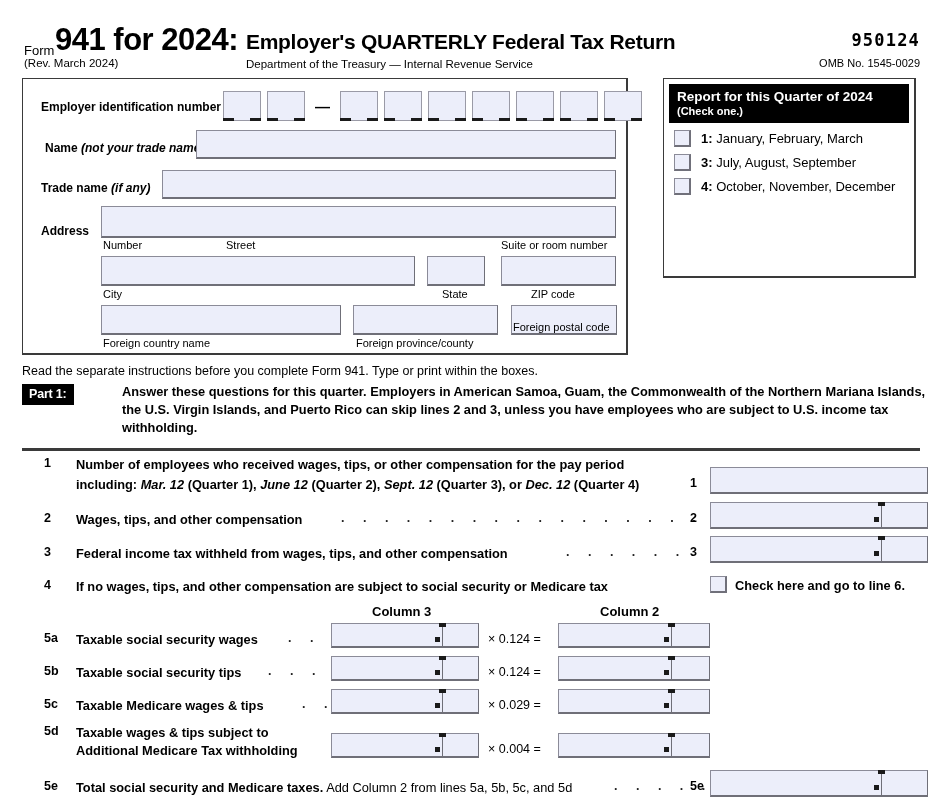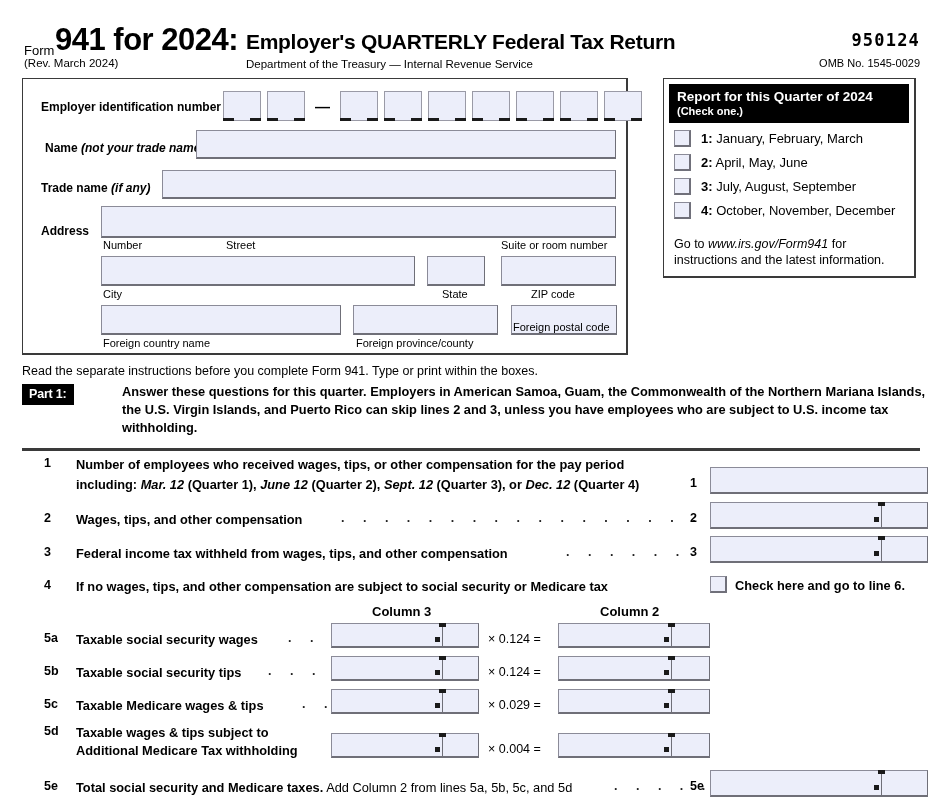--- a/index.html
+++ b/index.html
@@ -297,32 +297,27 @@
     <div class="qb-title">Report for this Quarter of 2024</div>
     <div class="qb-sub">(Check one.)</div>
   </div>
 
   <div class="q-row">
     <span class="cbox"></span>
     <span class="q-text"><b>1:</b> <span>January, February, March</span></span>
   </div>
   <div class="q-row">
     <span class="cbox"></span>
-    <span class="q-text"><b>2:</b> <span>April, May, June</span></span>
-  </div>
-  <div class="q-row">
-    <span class="cbox"></span>
     <span class="q-text"><b>3:</b> <span>July, August, September</span></span>
   </div>
   <div class="q-row">
     <span class="cbox"></span>
     <span class="q-text"><b>4:</b> <span>October, November, December</span></span>
   </div>
 
-  <div id="quarter-goto"><span>Go to </span><i>www.irs.gov/Form941</i><span> for instructions and the latest information.</span></div>
 </div>
 
 <div id="read-instr">Read the separate instructions before you complete Form 941. Type or print within the boxes.</div>
 
 <div id="part1-block">
   <span id="part1-tag">Part 1:</span>
   <div id="part1-text">Answer these questions for this quarter. Employers in American Samoa, Guam, the Commonwealth of the Northern Mariana Islands, the U.S. Virgin Islands, and Puerto Rico can skip lines 2 and 3, unless you have employees who are subject to U.S. income tax withholding.</div>
 </div>
 
 <div class="hrule" style="top:448px;"></div>

